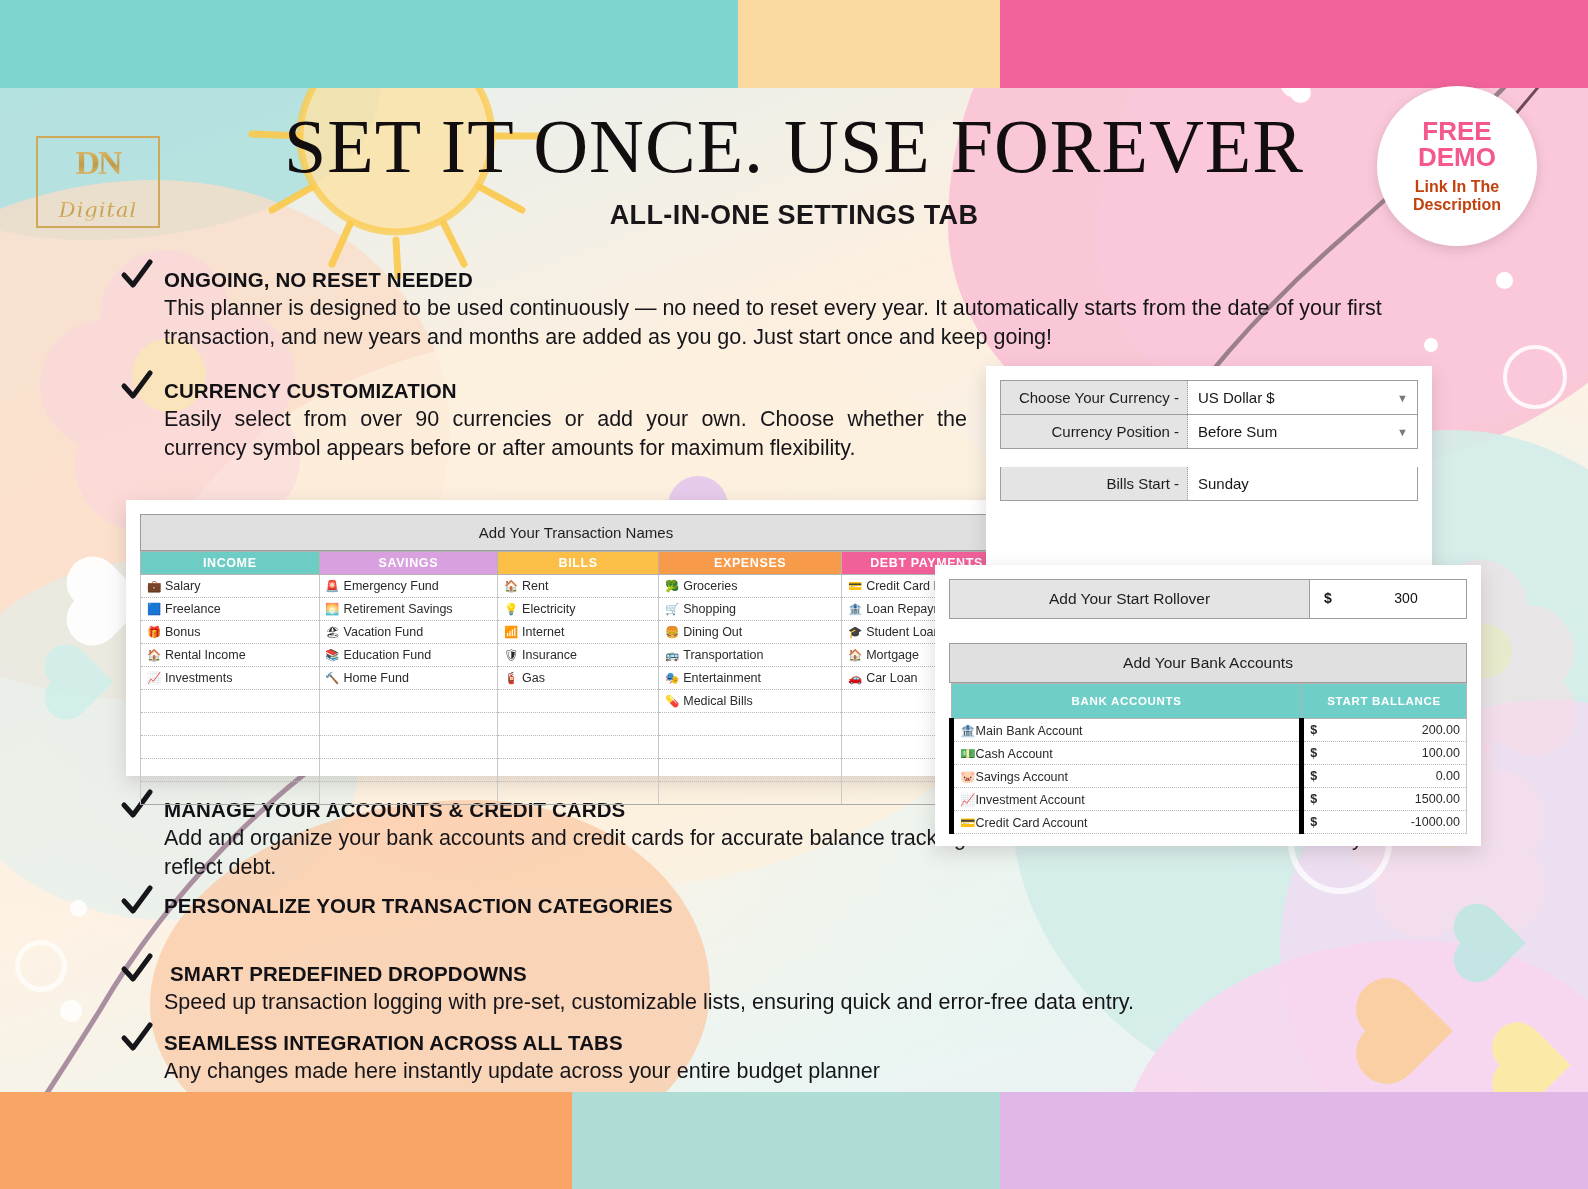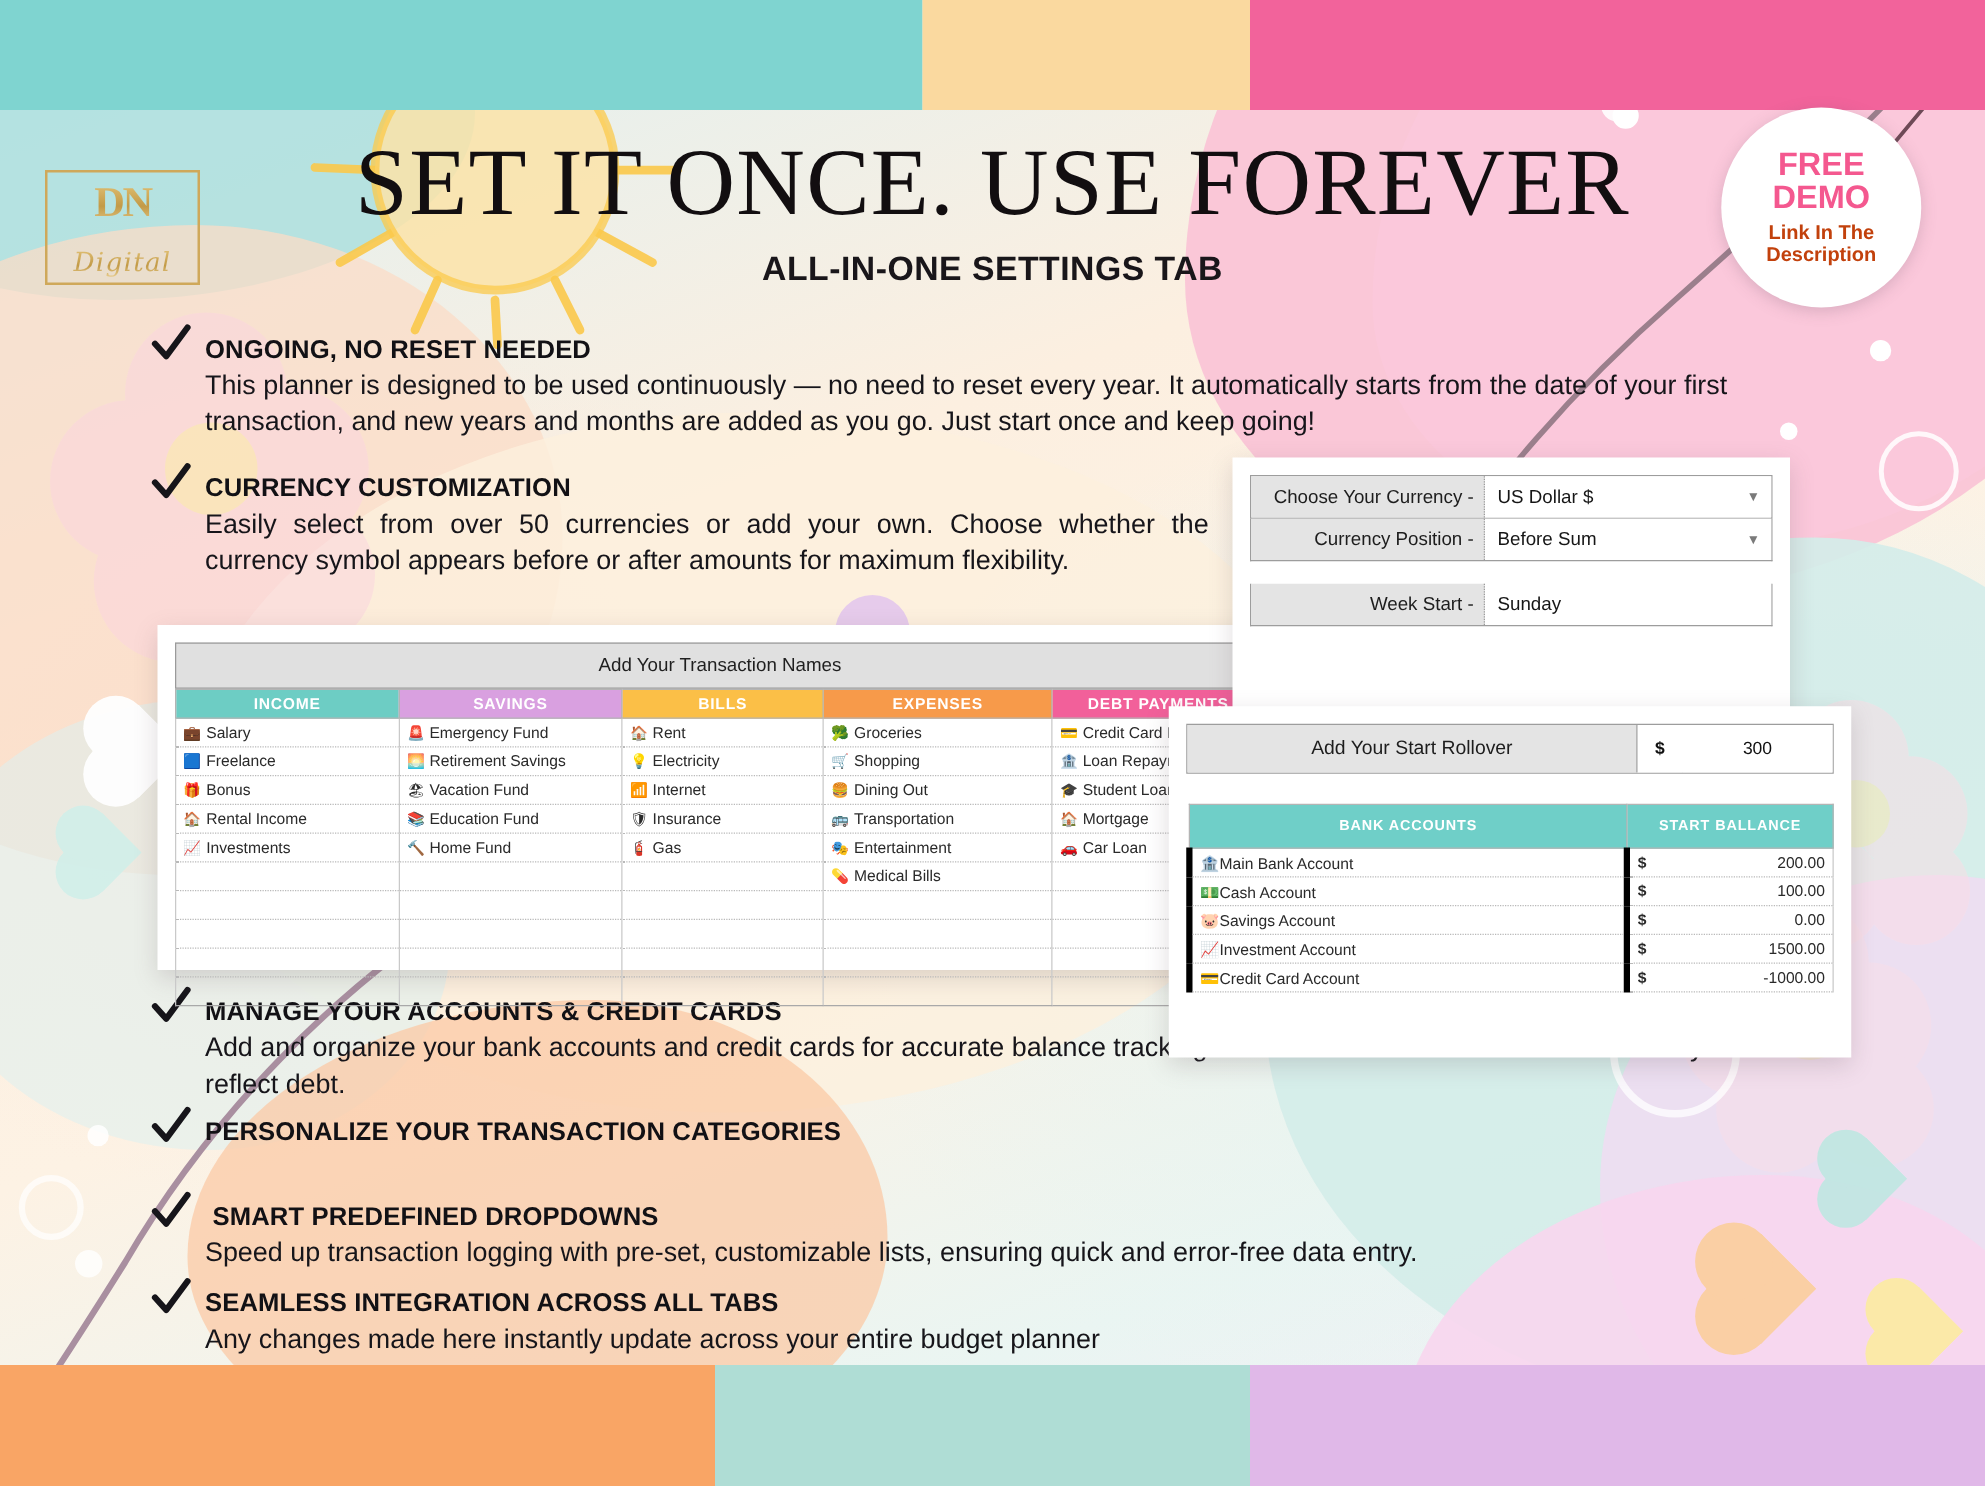--- a/index.html
+++ b/index.html
@@ -280,21 +280,21 @@
       </svg>
     <p class="bhead">ONGOING, NO RESET NEEDED</p>
     <p class="bbody">This planner is designed to be used continuously — no need to reset every year. It automatically starts from the date of your first transaction, and new years and months are added as you go. Just start once and keep going!</p>
   </div>
 
   <div class="bullet justified" style="left:120px;top:379px;width:847px;">
     <svg class="check" viewBox="0 0 34 34">
         <path d="M4 17 L13 27 L30 4" fill="none" stroke="#16151a" stroke-width="5" stroke-linecap="round" stroke-linejoin="round"></path>
       </svg>
     <p class="bhead">CURRENCY CUSTOMIZATION</p>
-    <p class="bbody">Easily select from over 50 currencies or add your own. Choose whether the currency symbol appears before or after amounts for maximum flexibility.</p>
+    <p class="bbody">Easily select from over 90 currencies or add your own. Choose whether the currency symbol appears before or after amounts for maximum flexibility.</p>
   </div>
 
   <div class="bullet" style="left:120px;top:798px;width:1320px;">
     <svg class="check" viewBox="0 0 34 34">
         <path d="M4 17 L13 27 L30 4" fill="none" stroke="#16151a" stroke-width="5" stroke-linecap="round" stroke-linejoin="round"></path>
       </svg>
     <p class="bhead">MANAGE YOUR ACCOUNTS &amp; CREDIT CARDS</p>
     <p class="bbody">Add and organize your bank accounts and credit cards for accurate balance tracking. Ensure credit cards are labeled correctly to reflect debt.</p>
   </div>
 
@@ -425,36 +425,37 @@
     </div>
     <div class="setrow">
       <div class="setlbl">Currency Position -</div>
       <div class="setval">
         <span>Before Sum</span>
         <span class="caret">▼</span>
       </div>
     </div>
     <div style="height:18px"></div>
     <div class="setrow">
-      <div class="setlbl">Week Start -</div>
+      <div class="setlbl">Bills Start -</div>
       <div class="setval">
         <span>Sunday</span>
       </div>
     </div>
   </div>
 
   <div class="sheet sheet-pad" style="left:935px;top:565px;width:518px;height:253px;">
     <div class="rollrow">
       <div class="rolllbl">Add Your Start Rollover</div>
       <div class="rollcur">$</div>
       <div class="rollval">300</div>
     </div>
 
     <div style="height:24px"></div>
 
+    <div class="bankhdrbox">Add Your Bank Accounts</div>
     <table class="bank">
       <colgroup>
           <col style="width:68%">
           <col style="width:32%">
         </colgroup>
       <thead>
         <tr>
           <th>BANK ACCOUNTS</th>
           <th>START BALLANCE</th>
         </tr>

